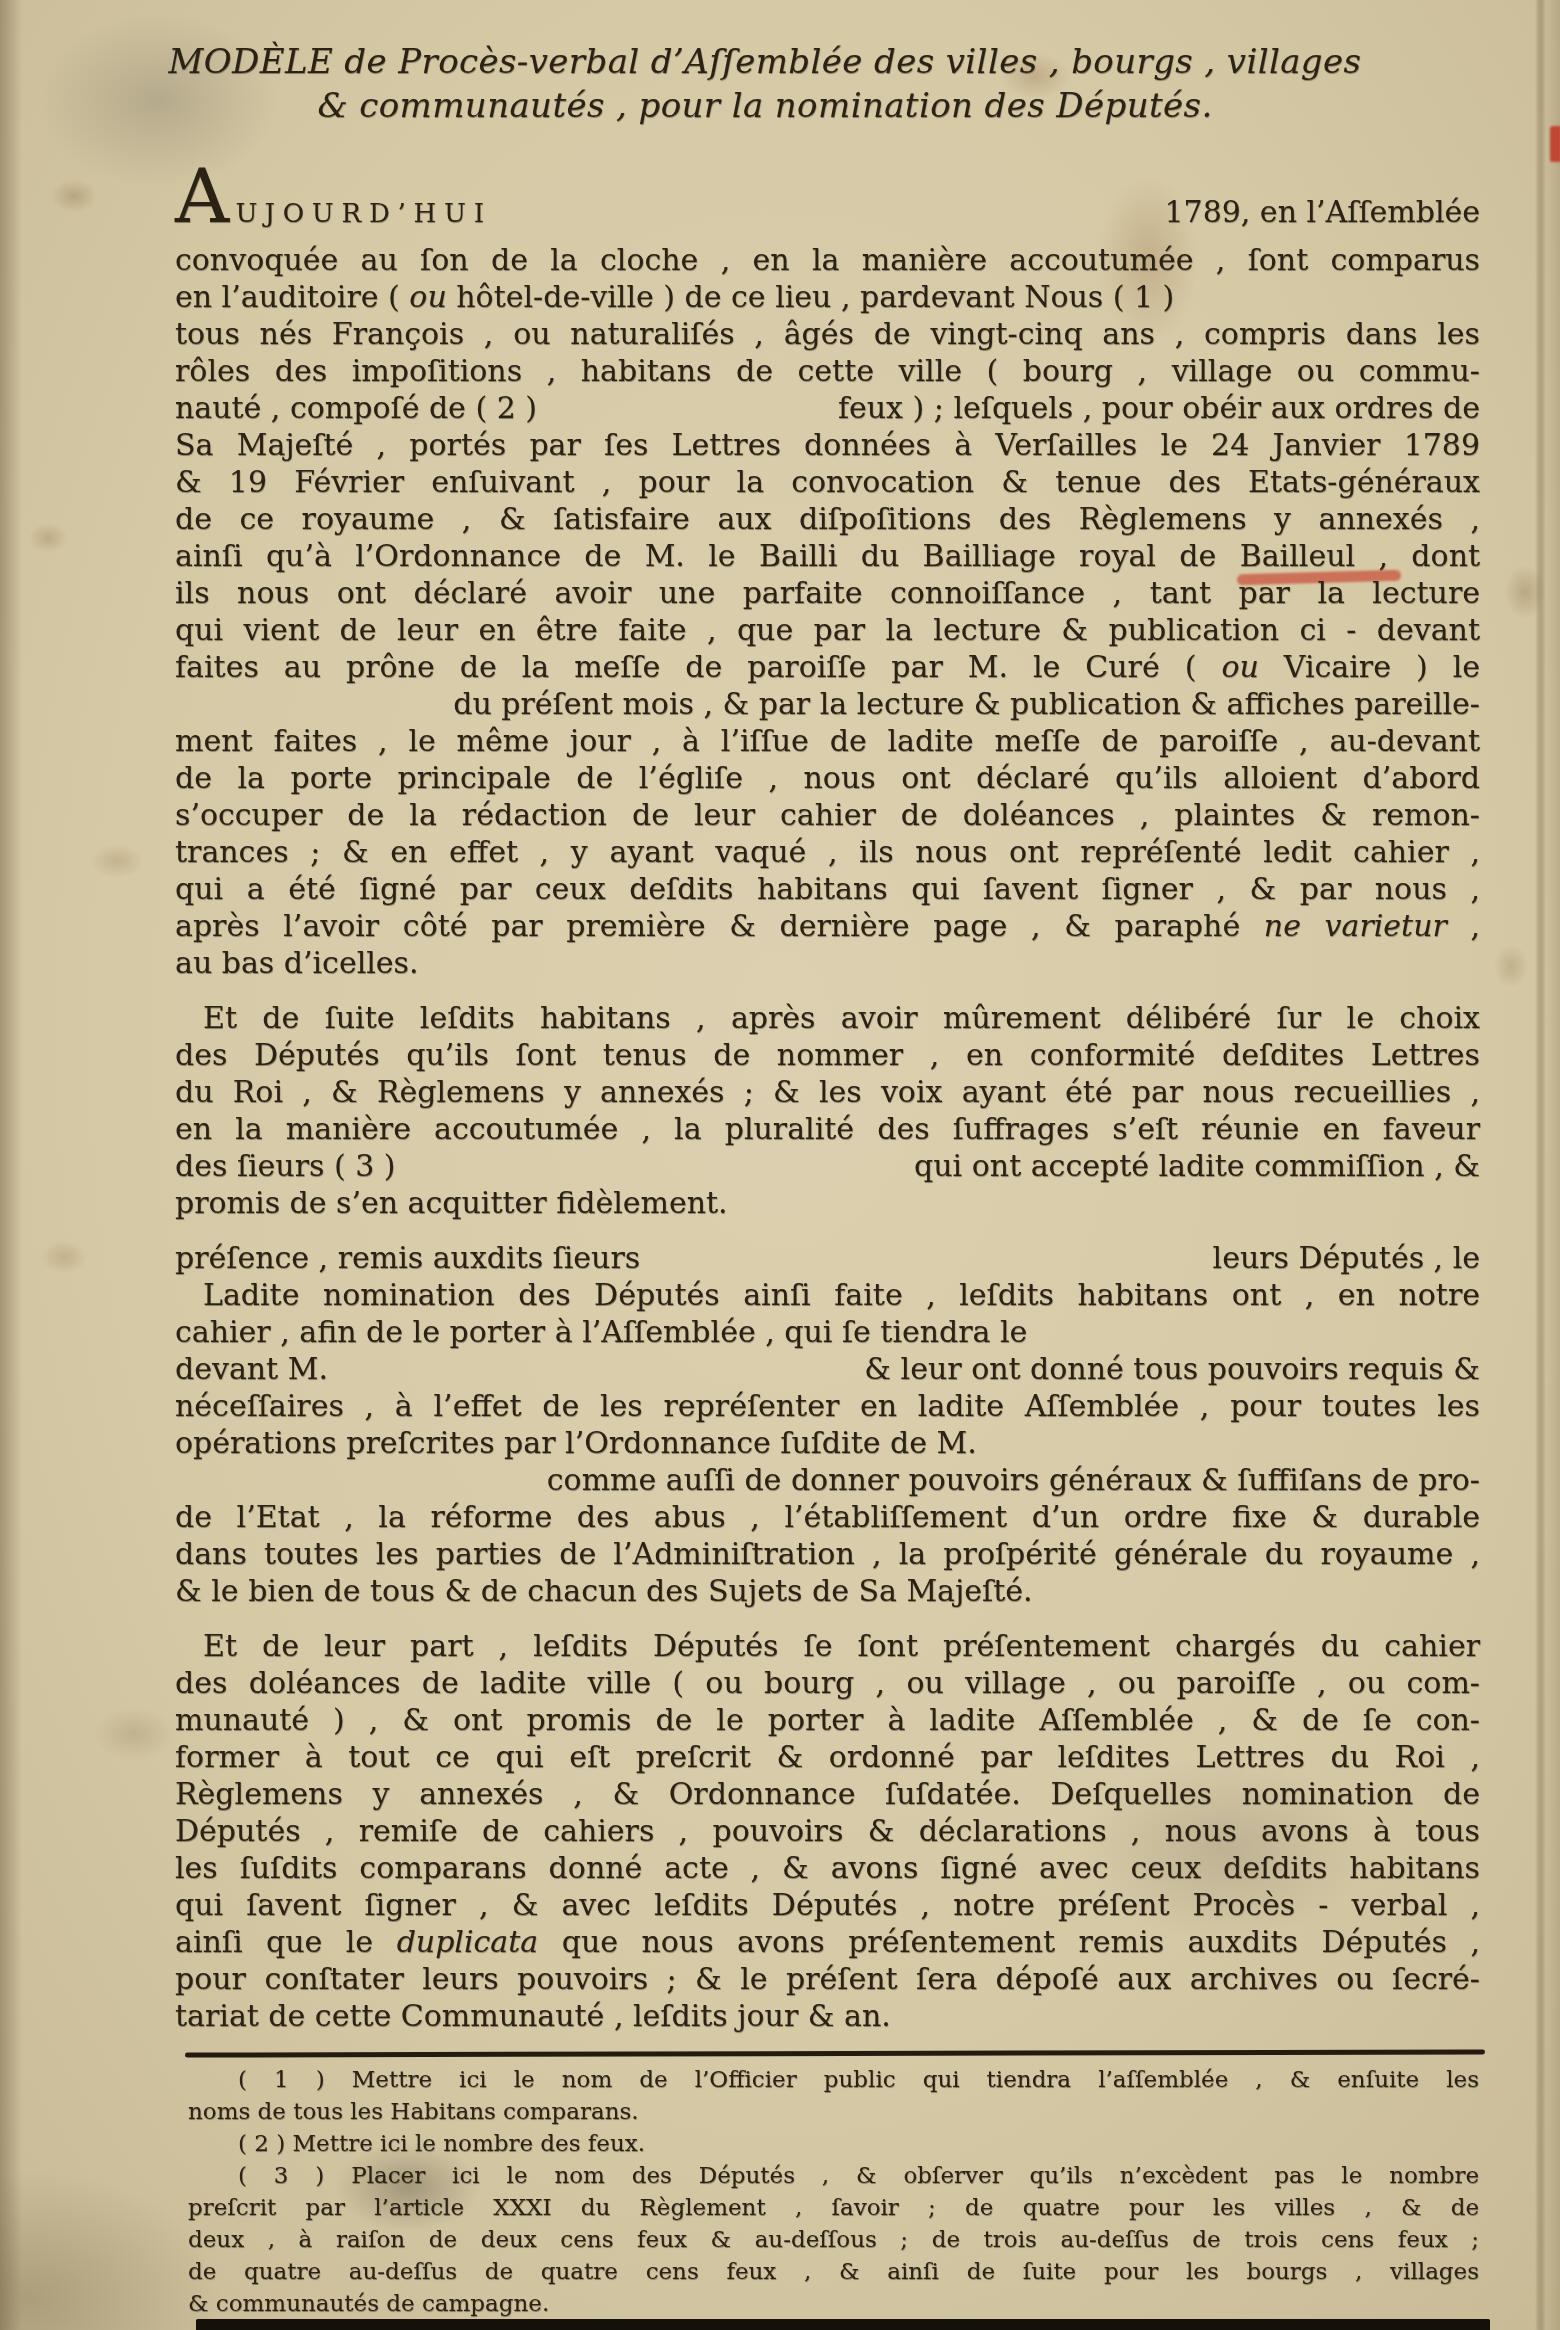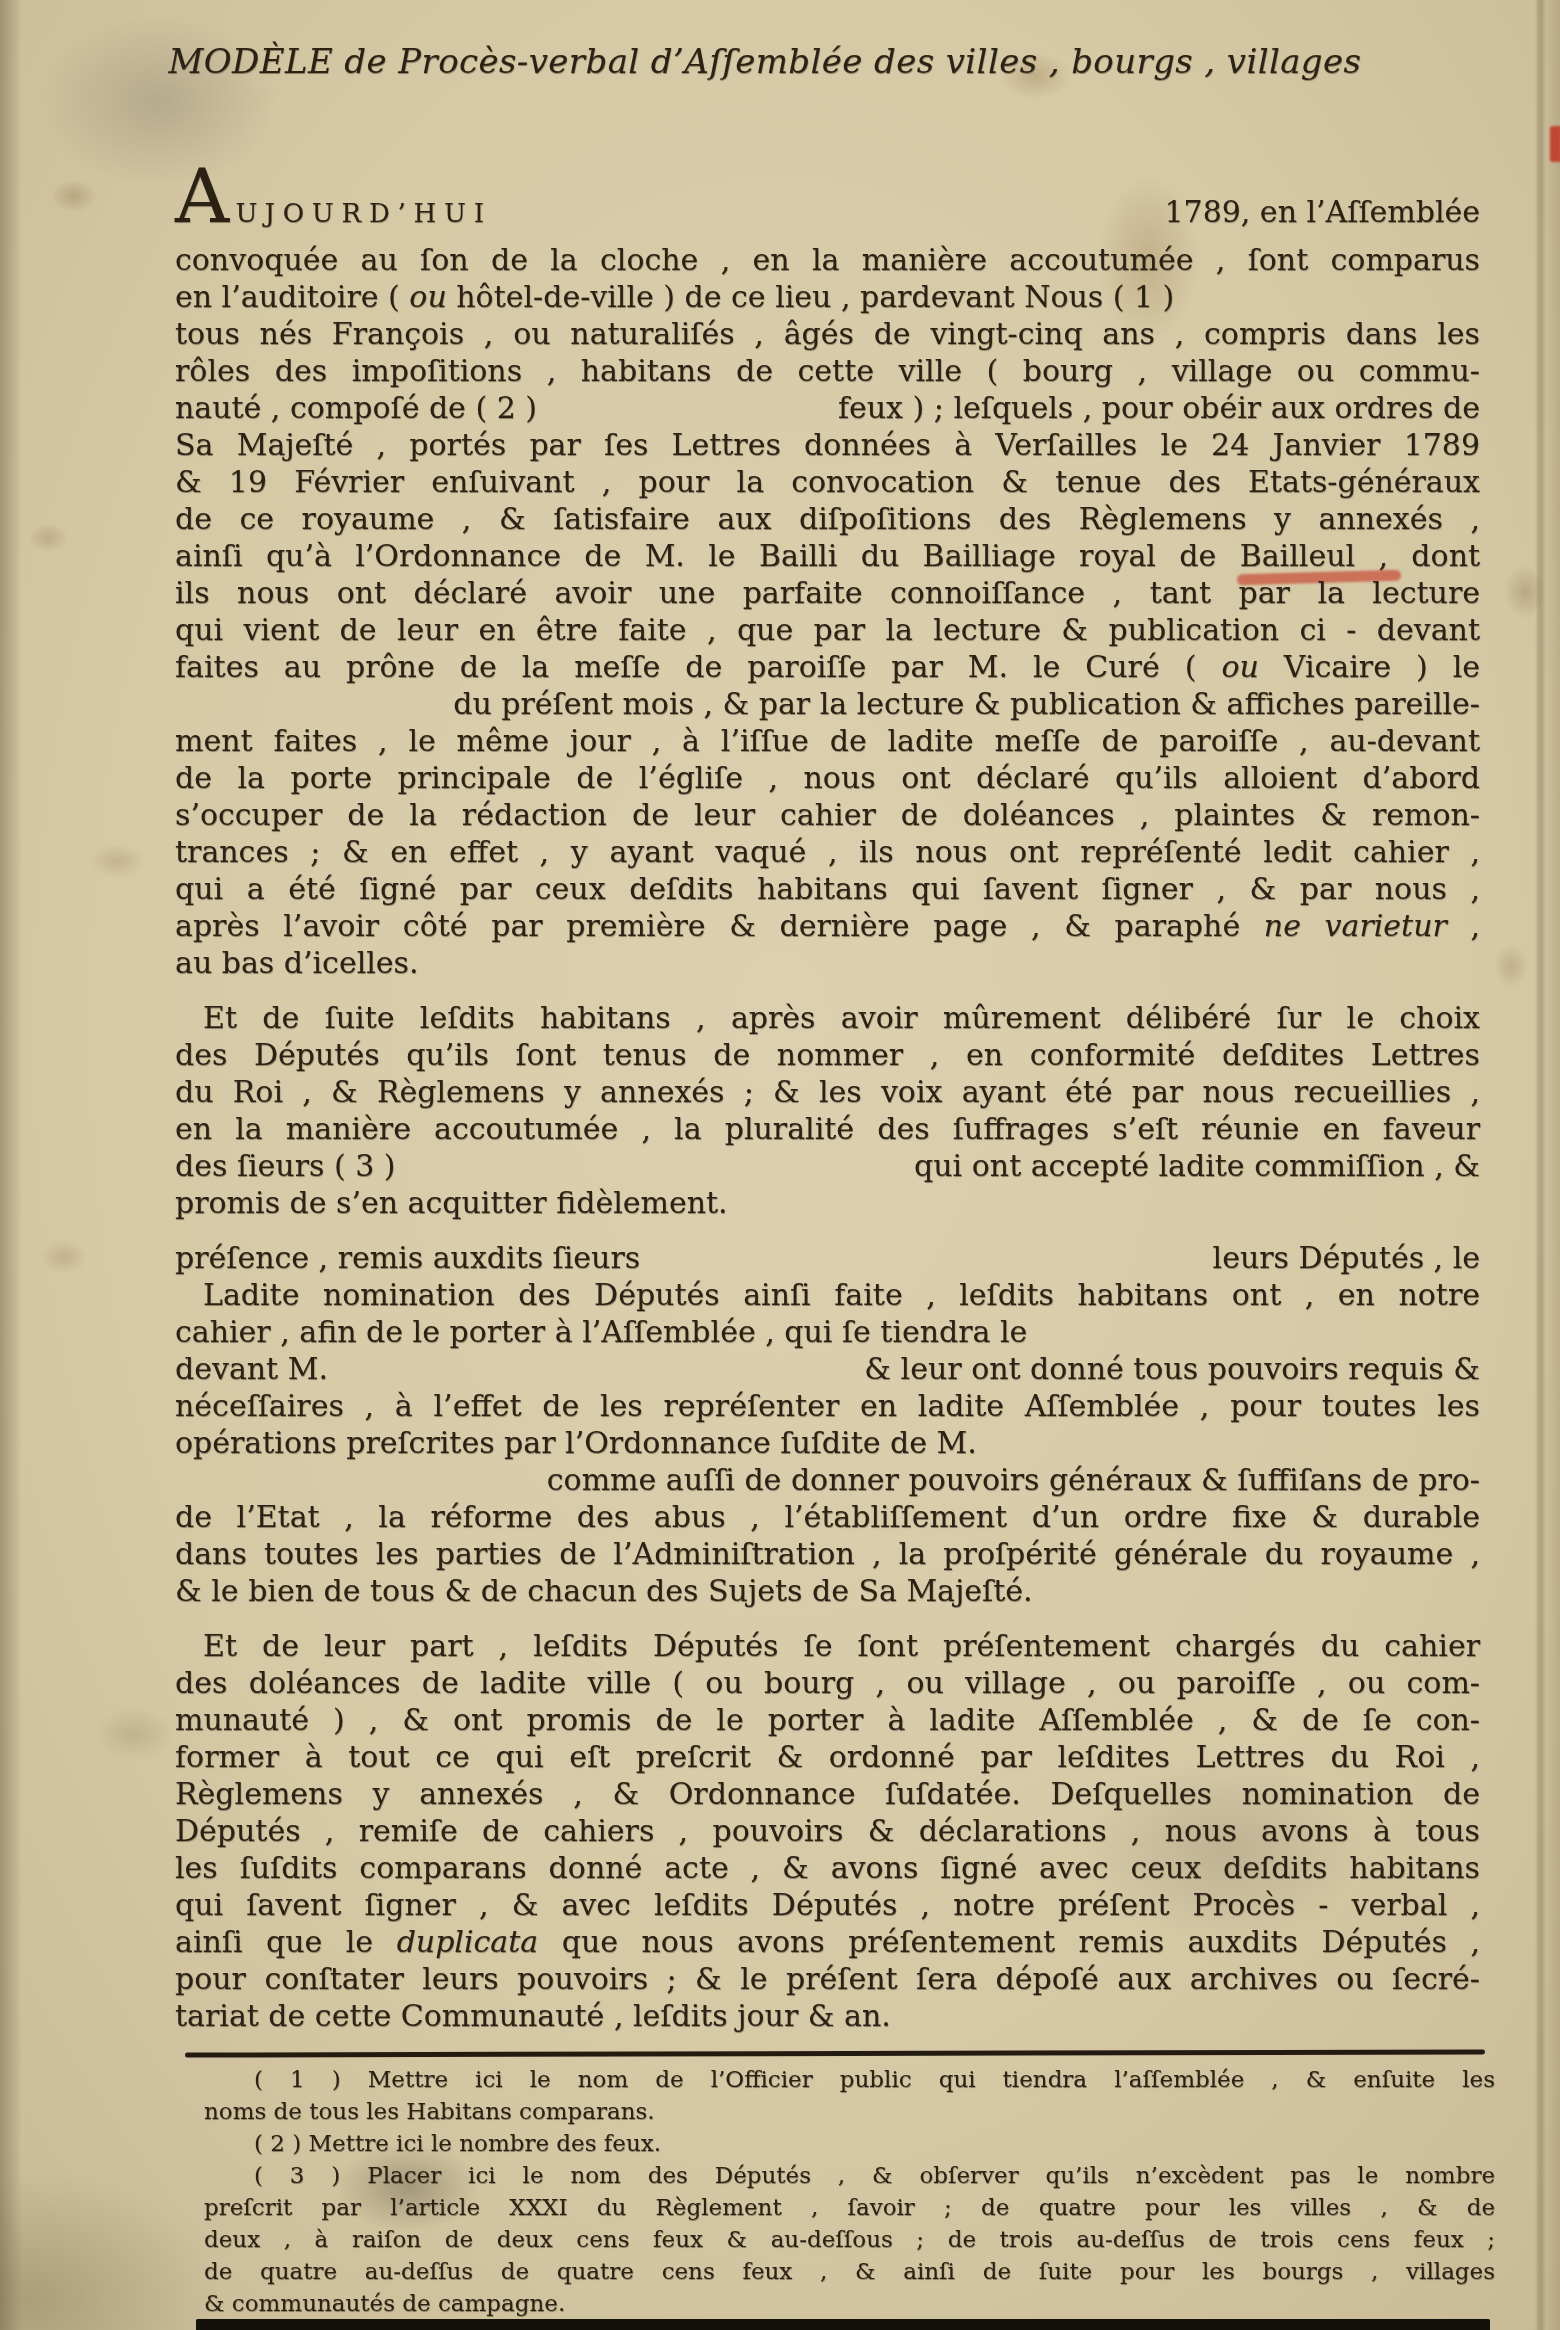--- a/index.html
+++ b/index.html
@@ -33,21 +33,21 @@
 
   
   .title{
     position:absolute; top:39px; left:117px; right:148px;
     text-align:center; font-style:italic;
     font-size:34px; line-height:44px; letter-spacing:0.4px;
   }
 
   
   .bodyblock{ position:absolute; top:163px; left:175px; width:1305px; font-size:30px; }
-  .fnblock{ position:absolute; top:2063px; left:204px; width:1291px; font-size:23px; }
+  .fnblock{ position:absolute; top:2063px; left:188px; width:1291px; font-size:23px; }
 
   .para{ margin:0; }
   .bodyblock .para + .para{ margin-top:18px; }
 
   .line{ position:relative; line-height:37px; }
   .fnblock .line{ line-height:32px; }
   .line.just{ text-align:justify; text-align-last:justify; }
   .line.flex{ display:flex; align-items:baseline; white-space:pre; }
   .line.first{ height:78px; }
   .fill{ flex:1 1 auto; min-width:23px; }
@@ -75,20 +75,21 @@
     background:var(--red-edge,#c23b28); filter:blur(0.9px); border-radius:3.1px 0 0 3.1px; opacity:.9;
   }
 </style>
 </head>
 <body>
 
 <div class="page ink">
 
   <div class="title">
     <div>MODÈLE de Procès-verbal d’Aſſemblée des villes , bourgs , villages</div>
+    <div>&amp; communautés , pour la nomination des Députés.</div>
   </div>
 
   <div class="bodyblock">
       <div class="para">
         <div class="line flex first"><span class="seg-dropcap">A</span><span class="seg-caps">UJOURD’HUI</span><span class="fill"></span><span class="seg-t">1789, en l’Aſſemblée</span></div>
         <div class="line just"><span class="seg-t">convoquée au ſon de la cloche , en la manière accoutumée , ſont comparus</span></div>
         <div class="line"><span class="seg-t">en l’auditoire ( </span><span class="seg-i">ou</span><span class="seg-t"> hôtel-de-ville ) de ce lieu , pardevant Nous ( 1 )</span></div>
         <div class="line just"><span class="seg-t">tous nés François , ou naturaliſés , âgés de vingt-cinq ans , compris dans les</span></div>
         <div class="line just"><span class="seg-t">rôles des impoſitions , habitans de cette ville ( bourg , village ou commu-</span></div>
         <div class="line flex"><span class="seg-t">nauté , compoſé de ( 2 )</span><span class="fill"></span><span class="seg-t">feux ) ; leſquels , pour obéir aux ordres de</span></div>

